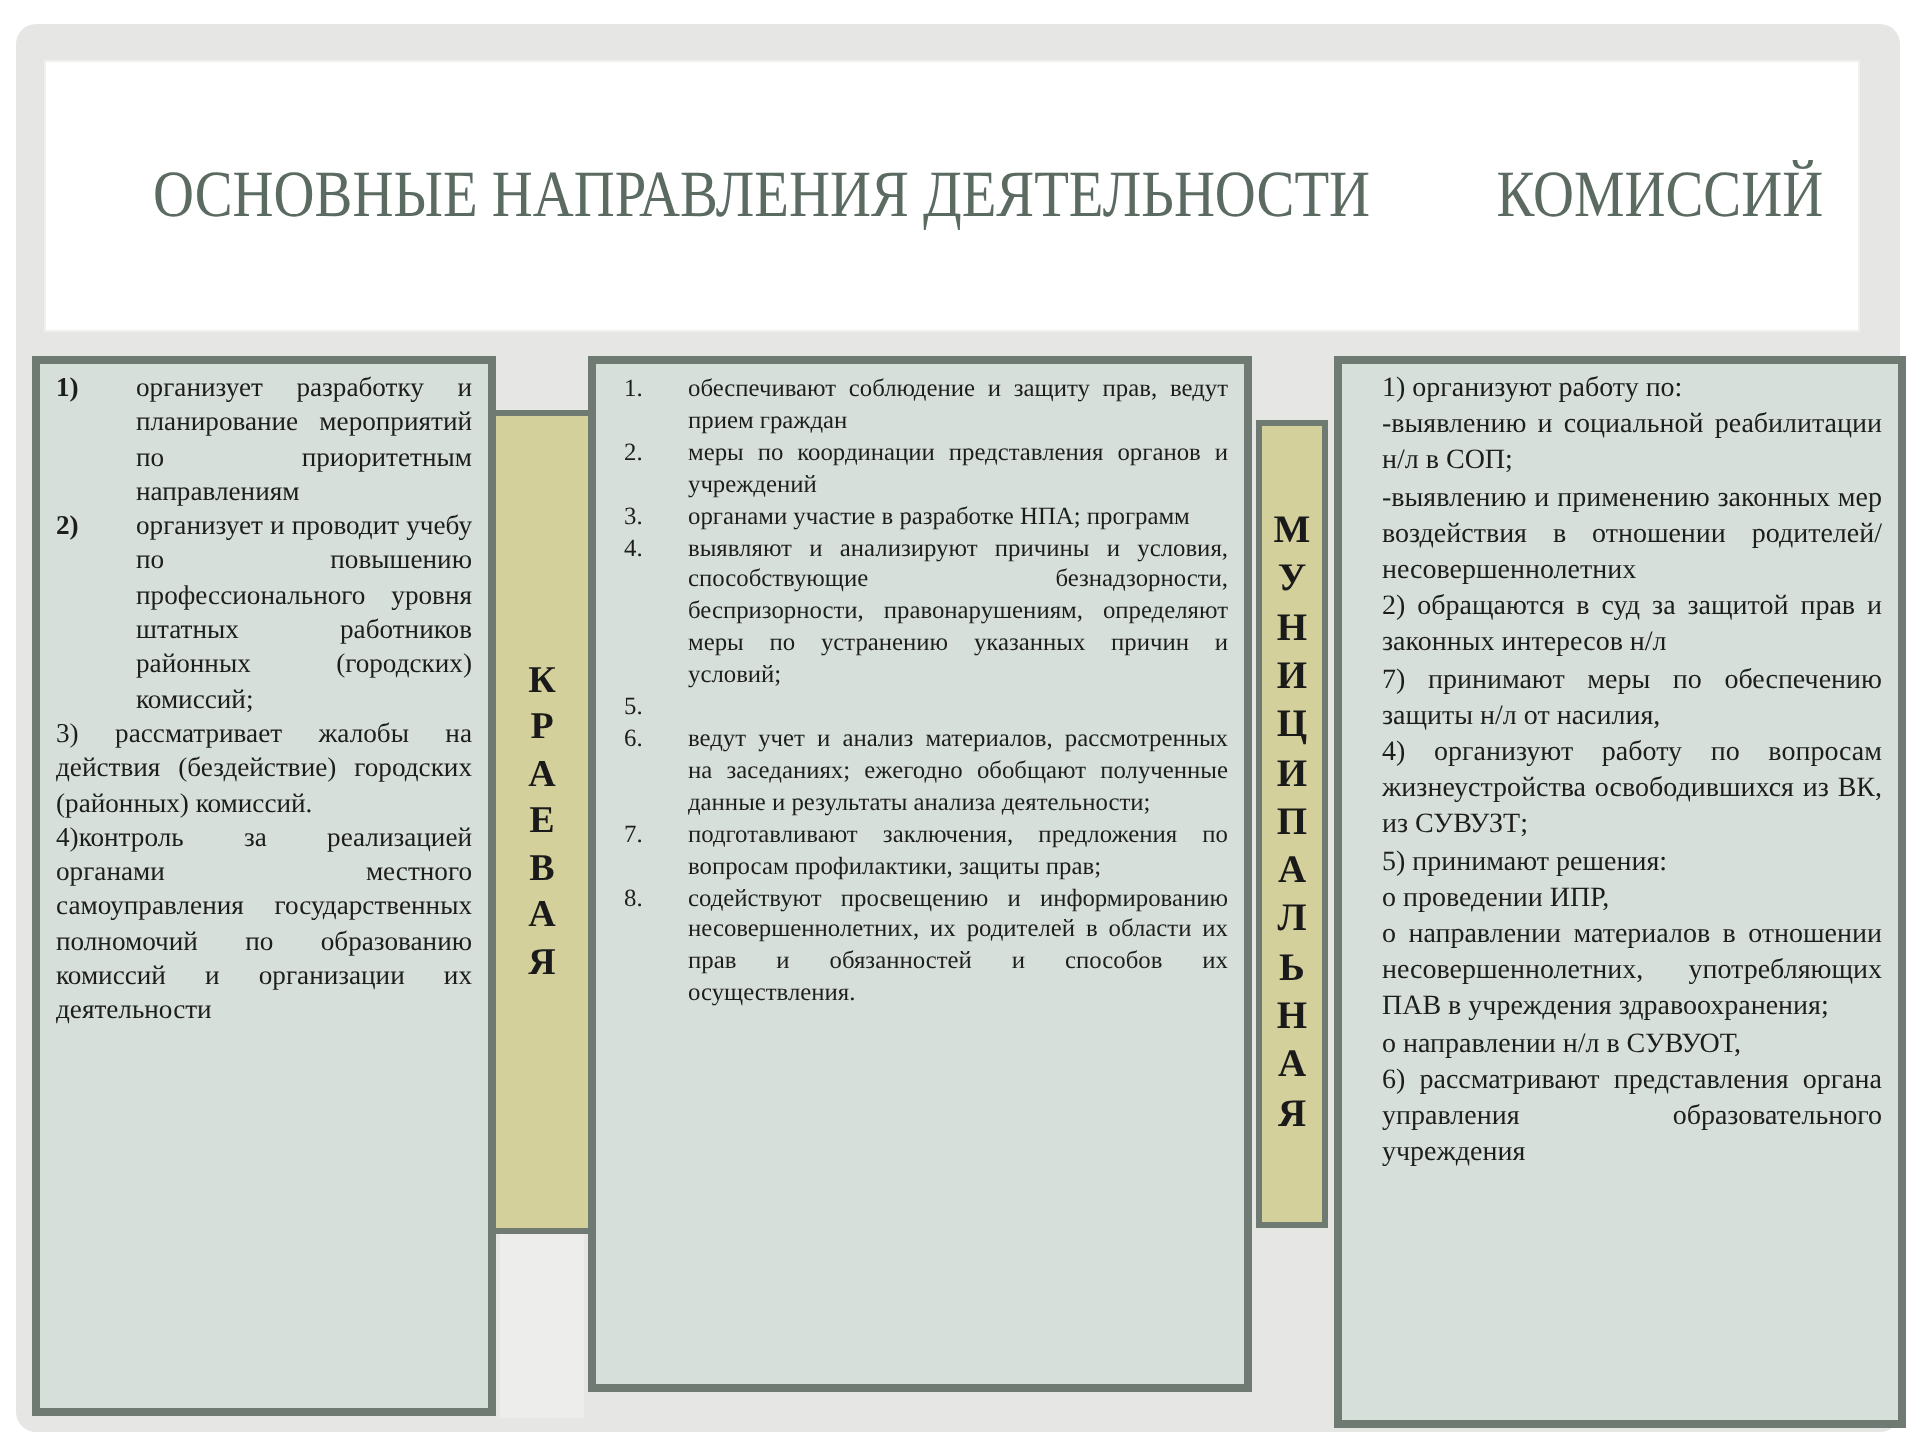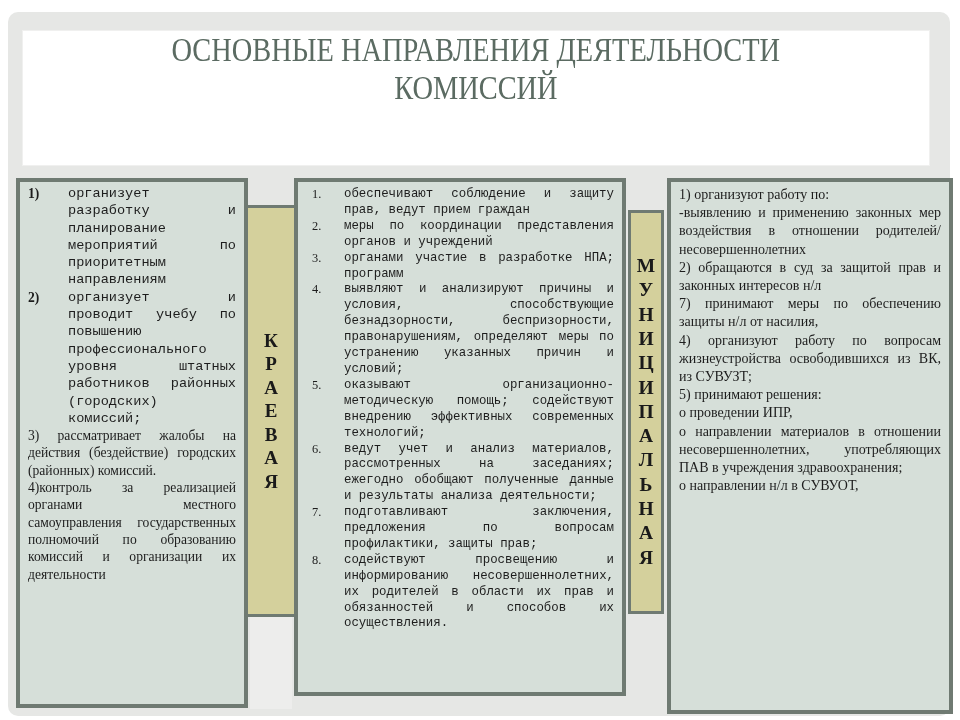--- a/index.html
+++ b/index.html
@@ -6,43 +6,43 @@
   html, body { width: 960px; height: 720px; background: #ffffff; overflow: hidden; }
   body { position: relative; font-family: "DejaVu Serif", "Liberation Serif", serif; color: #1c1c1c; }
 
   .slide-frame {
     position: absolute; left: 8px; top: 12px; width: 942px; height: 704px;
     background: #e6e7e5; border-radius: 10px;
   }
   .title-panel {
     position: absolute; left: 22px; top: 30px; width: 908px; height: 136px;
     background: #ffffff; border: 1px solid #f0f0ef;
-    display: flex; flex-direction: column; align-items: center; 
+    display: flex; flex-direction: row; align-items: center; justify-content: center;
   }
   .title-line {
     font-family: "Liberation Serif", serif; color: #5b6b62;
     font-size: 33px; line-height: 38px; letter-spacing: 0px; text-align: center;
     transform: scaleX(0.86);
   }
 
   .box {
     position: absolute; background: #d6dfd9; border: 4px solid #6f7a72;
     font-family: "Liberation Serif", serif; font-size: 13.6px; line-height: 17.3px;
     color: #1d1d1d;
   }
   .box-left { left: 16px; top: 178px; width: 232px; height: 530px; padding: 3px 8px 4px 8px; }
   .box-mid  { left: 294px; top: 178px; width: 332px; height: 518px; padding: 5px 8px 4px 8px; font-size: 12.4px; line-height: 15.9px; }
-  .box-right{ left: 667px; top: 178px; width: 286px; height: 536px; padding: 4px 8px 4px 8px; font-size: 14px; line-height: 18.2px; }
+  .box-right{ left: 667px; top: 178px; width: 286px; height: 536px; padding: 4px 8px 4px 20px; font-size: 14px; line-height: 18.2px; }
 
   .justify { text-align: justify; text-align-last: left; }
   .item { display: flex; }
   .num { flex: 0 0 auto; }
   .left-num { width: 40px; font-weight: bold; }
   .mid-num { width: 38px; padding-left: 6px; }
-  .txt { flex: 1 1 auto; text-align: justify; font-family: Liberation Mono, monospace; }
+  .txt { flex: 1 1 auto; text-align: justify; }
 
   .vbar {
     position: absolute; background: #d4d09c; border: 3px solid #6f7a72;
     display: flex; flex-direction: column; align-items: center; justify-content: center;
   }
   .vbar-regional { left: 248px; top: 205px; width: 46px; height: 412px; border-left: none; border-right: none; }
   .vbar-municipal { left: 628px; top: 210px; width: 36px; height: 404px; border-width: 3px; }
   .vletter {
     font-family: "Liberation Serif", serif; font-weight: bold; color: #1a1a1a;
     text-align: center;
@@ -104,21 +104,20 @@
   <div class="item">
     <span class="num mid-num">3.</span>
     <span class="txt">органами участие в разработке НПА; программ</span>
   </div>
   <div class="item">
     <span class="num mid-num">4.</span>
     <span class="txt">выявляют и анализируют причины и условия, способствующие безнадзорности, беспризорности, правонарушениям, определяют меры по устранению указанных причин и условий;</span>
   </div>
   <div class="item">
     <span class="num mid-num">5.</span>
-    <span class="txt">оказывают организационно-методическую помощь; содействуют внедрению эффективных современных технологий;</span>
   </div>
   <div class="item">
     <span class="num mid-num">6.</span>
     <span class="txt">ведут учет и анализ материалов, рассмотренных на заседаниях; ежегодно обобщают полученные данные и результаты анализа деятельности;</span>
   </div>
   <div class="item">
     <span class="num mid-num">7.</span>
     <span class="txt">подготавливают заключения, предложения по вопросам профилактики, защиты прав;</span>
   </div>
   <div class="item">
@@ -138,26 +137,28 @@
   <div class="vletter">А</div>
   <div class="vletter">Л</div>
   <div class="vletter">Ь</div>
   <div class="vletter">Н</div>
   <div class="vletter">А</div>
   <div class="vletter">Я</div>
 </div>
 
 <div class="box box-right">
   <div>1) организуют работу по:</div>
+  <div class="justify">-выявлению и социальной реабилитации н/л в СОП;</div>
   <div class="justify">-выявлению и применению законных мер воздействия в отношении родителей/несовершеннолетних</div>
   <div class="justify">2) обращаются в суд за защитой прав и законных интересов н/л</div>
   <div class="justify">7) принимают меры по обеспечению защиты н/л от насилия,</div>
   <div class="justify">4) организуют работу по вопросам жизнеустройства освободившихся из ВК, из СУВУЗТ;</div>
   <div>5) принимают решения:</div>
   <div>о проведении ИПР,</div>
   <div class="justify">о направлении материалов в отношении несовершеннолетних, употребляющих ПАВ в учреждения здравоохранения;</div>
   <div>о направлении н/л в СУВУОТ,</div>
+  <div class="justify">6) рассматривают представления органа управления образовательного учреждения</div>
 </div>
 
 <div class="watermark">
   <span class="wm-icon"></span>
   <span>MyShared</span>
 </div>
 
 </body></html>

